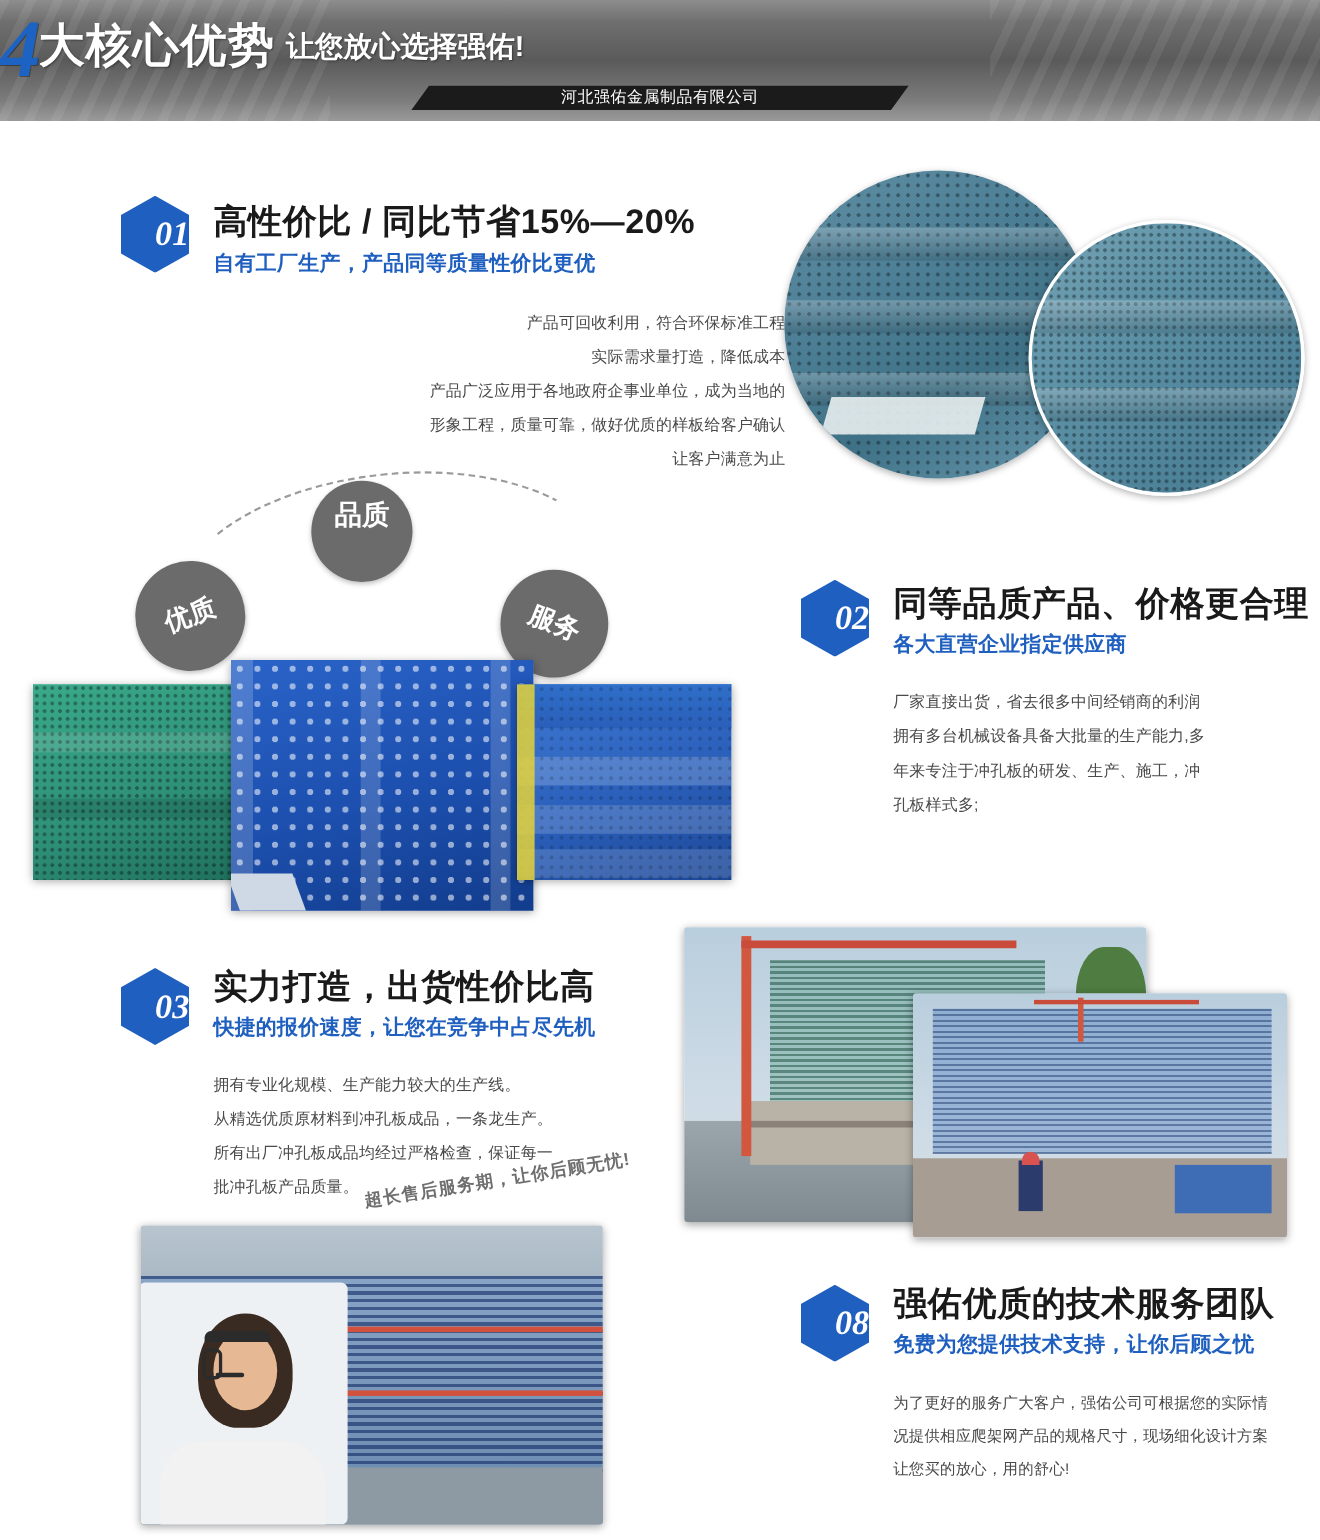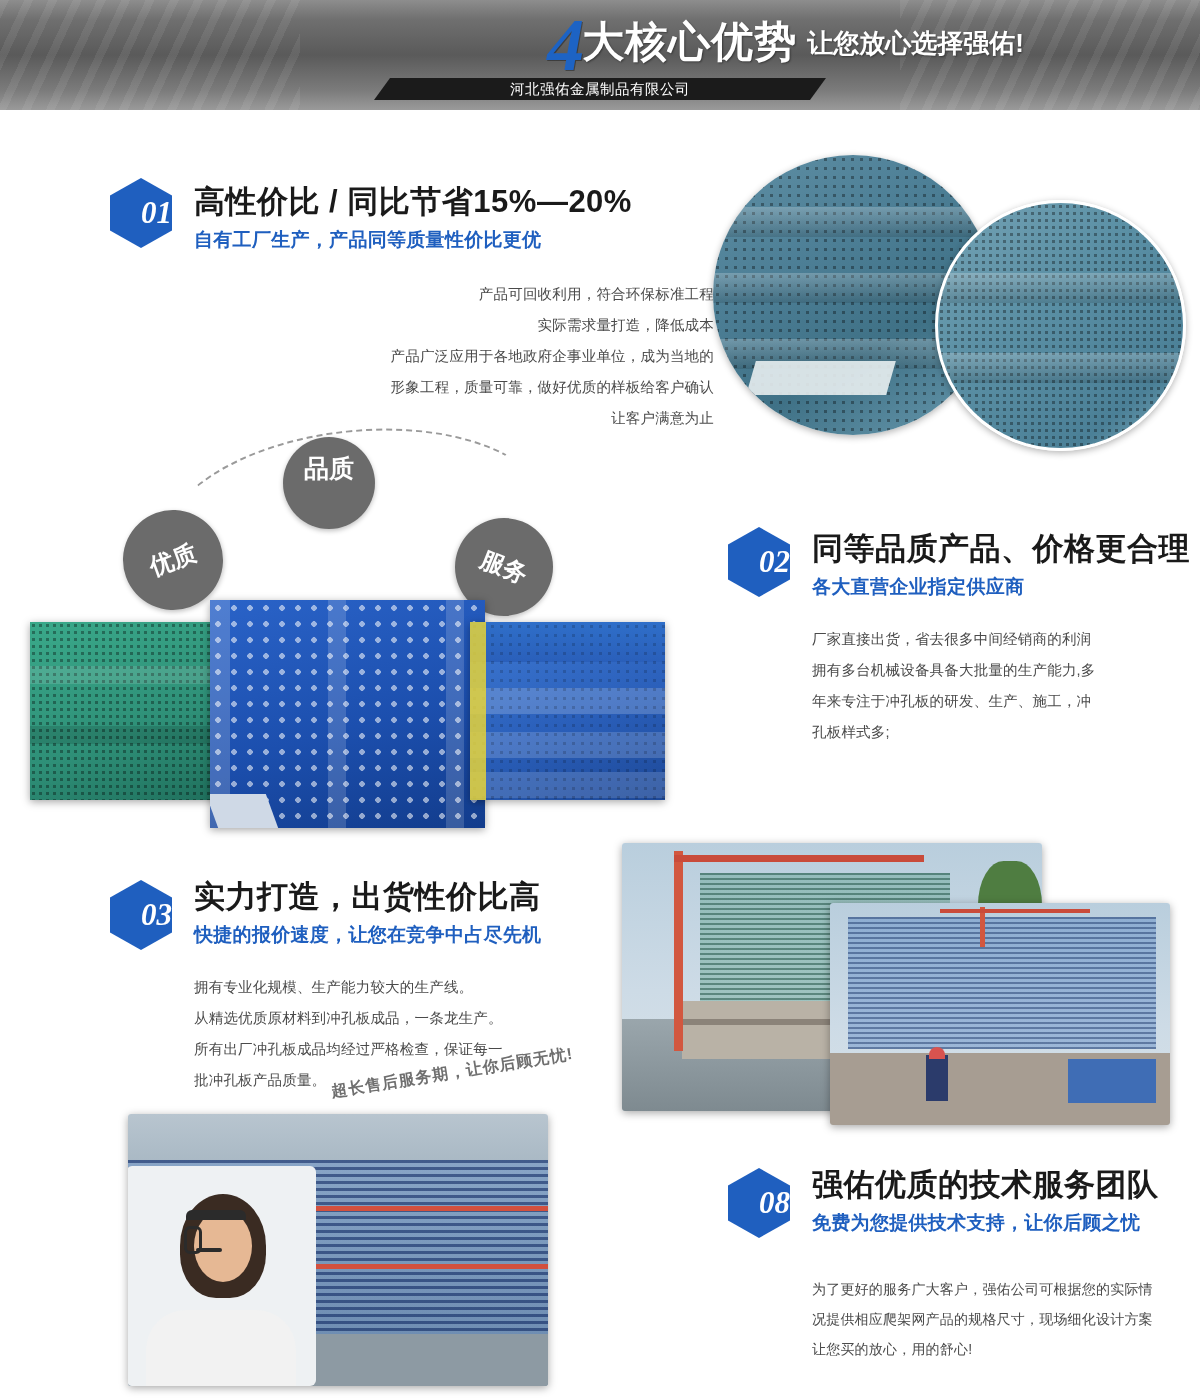--- a/index.html
+++ b/index.html
@@ -26,21 +26,21 @@
   }
   .header-inner {
     position: absolute;
     left: 0; top: 0;
     width: 1200px; height: 110px;
   }
   .header-title {
     position: absolute;
     left: 0; top: 8px;
     width: 1024px;
-    text-align: right;
+    text-align: left;
     white-space: nowrap;
   }
   .big-num {
     display: inline-block;
     font-family: "Liberation Serif", "DejaVu Serif", serif;
     font-size: 74px;
     font-weight: bold;
     font-style: italic;
     color: #1d63c4;
     line-height: 74px;
@@ -367,18 +367,18 @@
   <div style="position:absolute; left:58px; top:96px; width:60px; height:10px; background:#2b2b2b; border-radius:6px 6px 0 0;"></div>
   <div style="position:absolute; left:68px; top:134px; width:26px; height:4px; background:#2b2b2b; border-radius:2px;"></div>
 </div>
 
 <div class="block" style="left:728px; top:1168px;">
   <div class="hex">08</div>
 </div>
 <div class="block" style="left:812px; top:1168px; width:380px;">
   <div class="head-line-1">强佑优质的技术服务团队</div>
   <div class="head-line-2">免费为您提供技术支持，让你后顾之忧</div>
-  <div class="body-text" style="margin-top:36px; font-size:14px; line-height:30px;">
+  <div class="body-text" style="margin-top:22px; font-size:14px; line-height:30px;">
     <div>为了更好的服务广大客户，强佑公司可根据您的实际情</div>
     <div>况提供相应爬架网产品的规格尺寸，现场细化设计方案</div>
     <div>让您买的放心，用的舒心!</div>
   </div>
 </div>
 
 </body></html>

